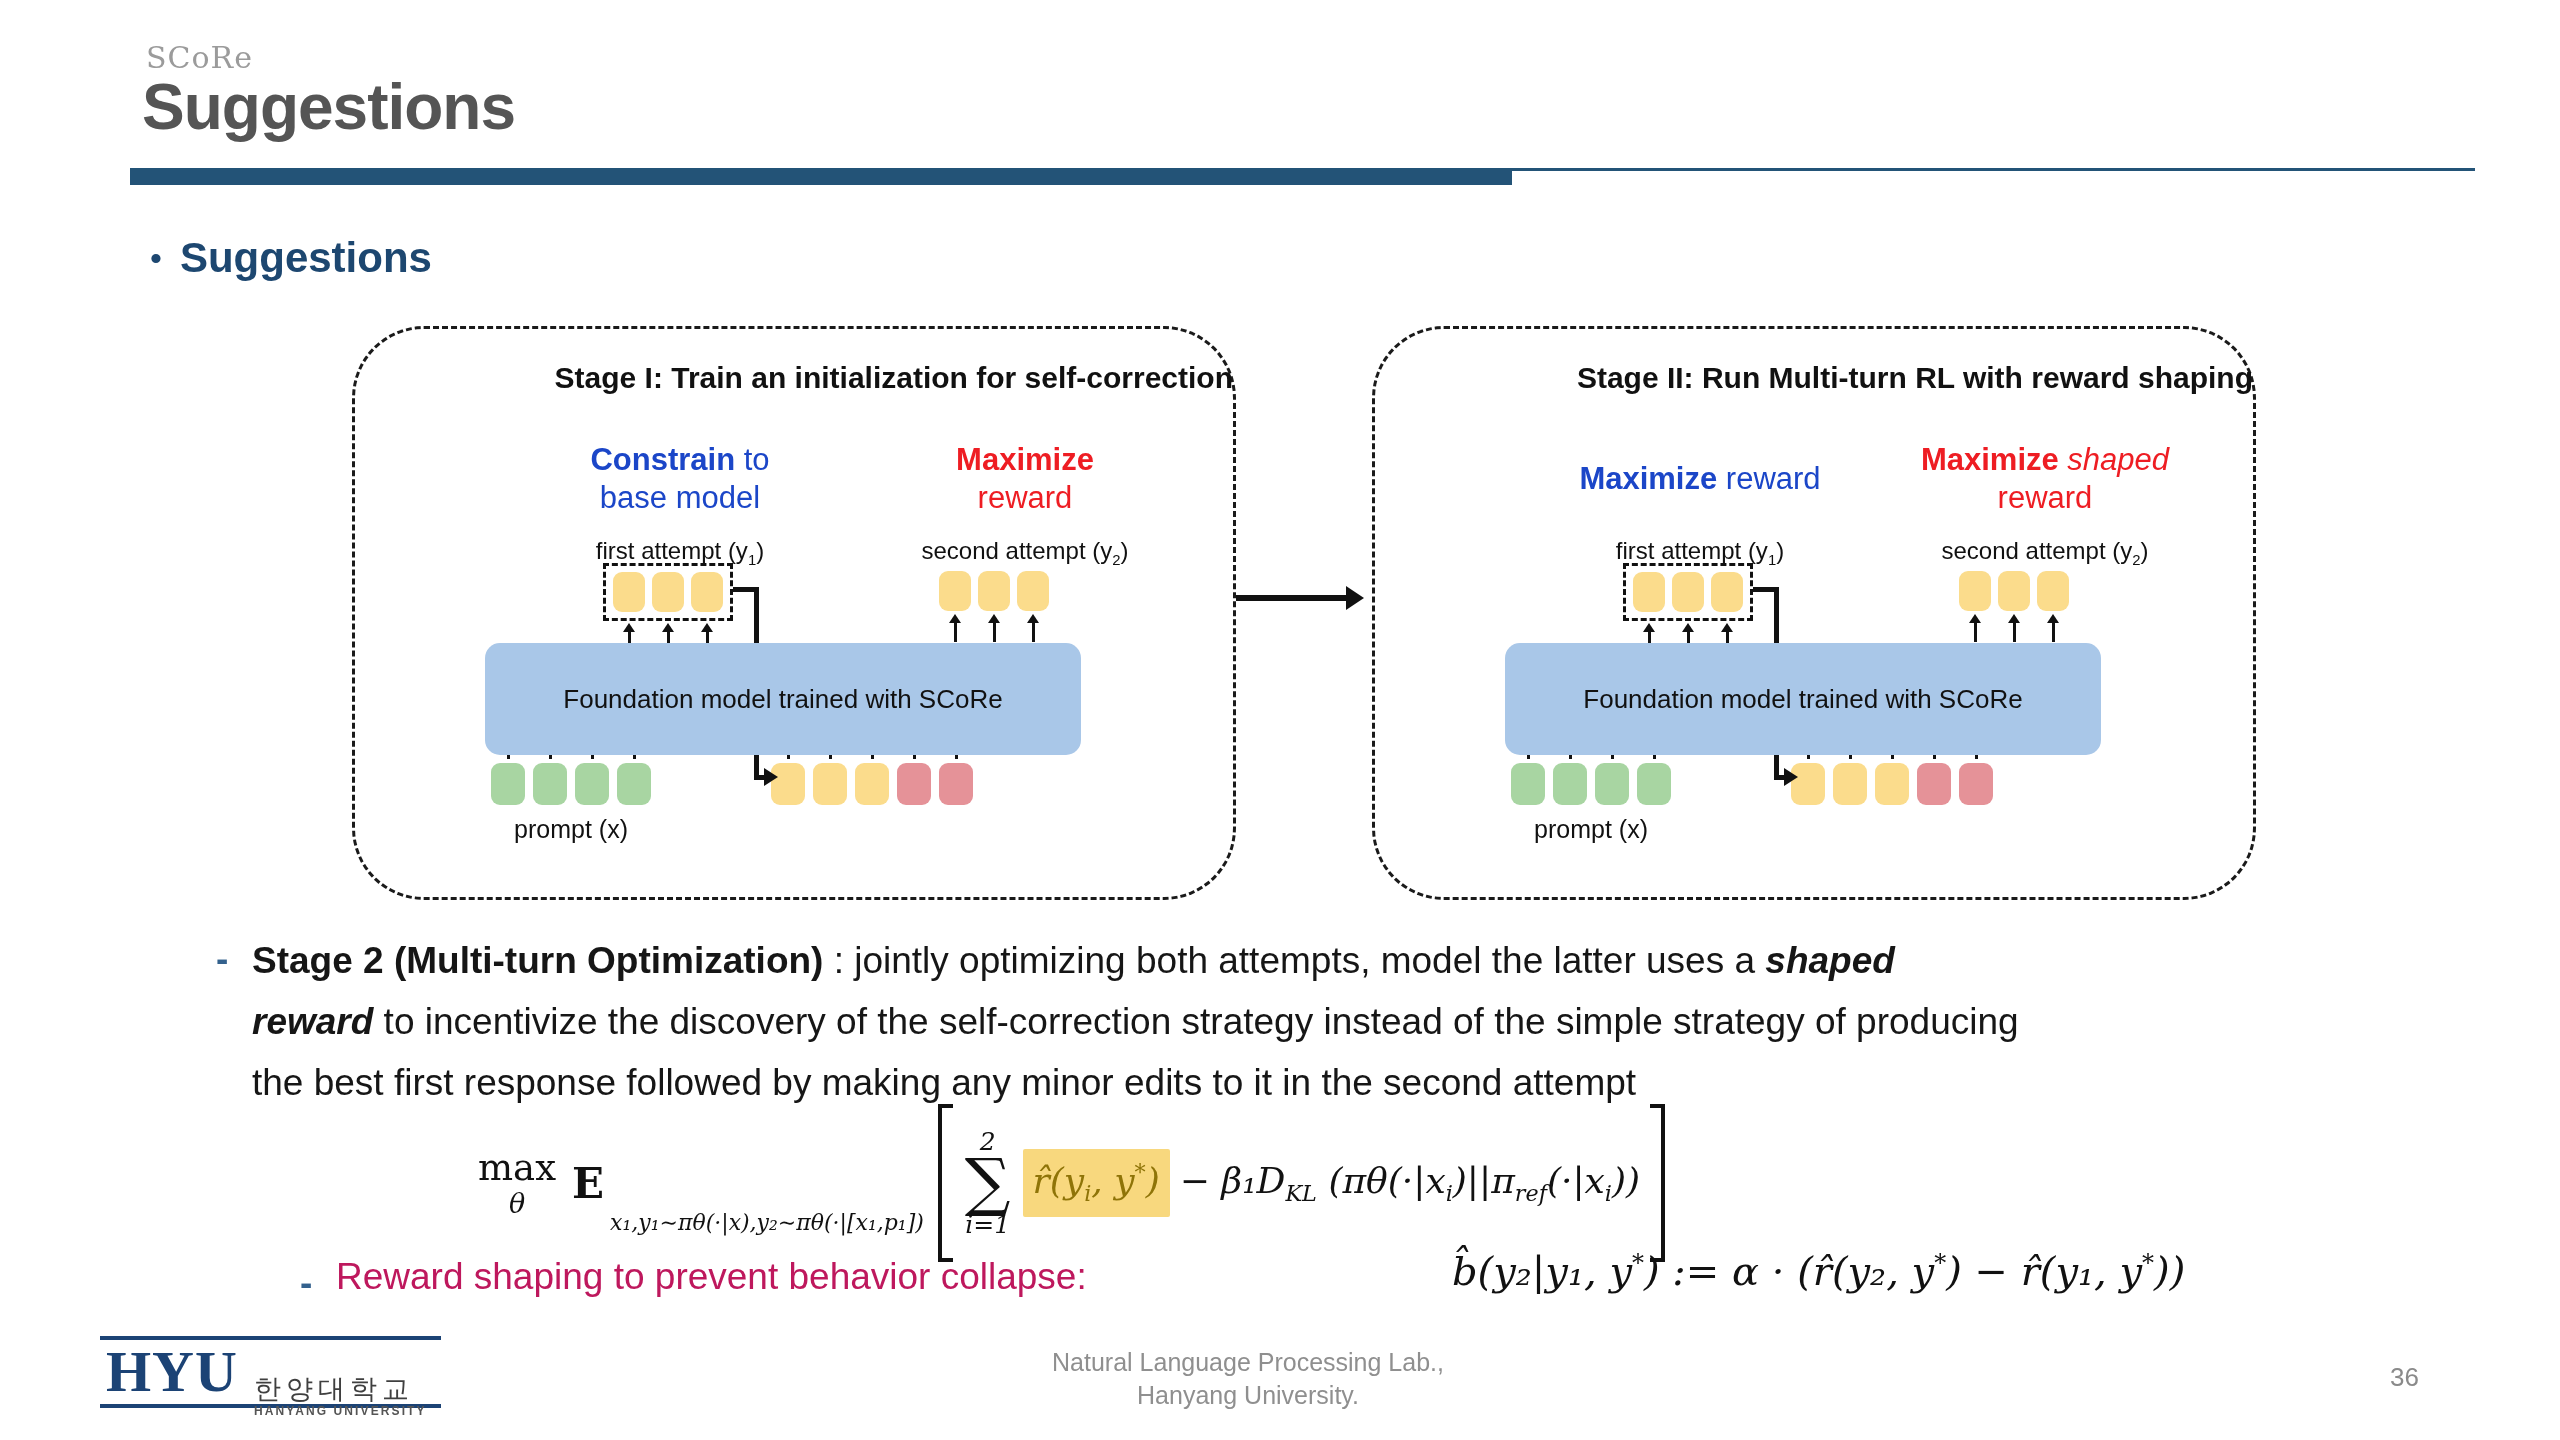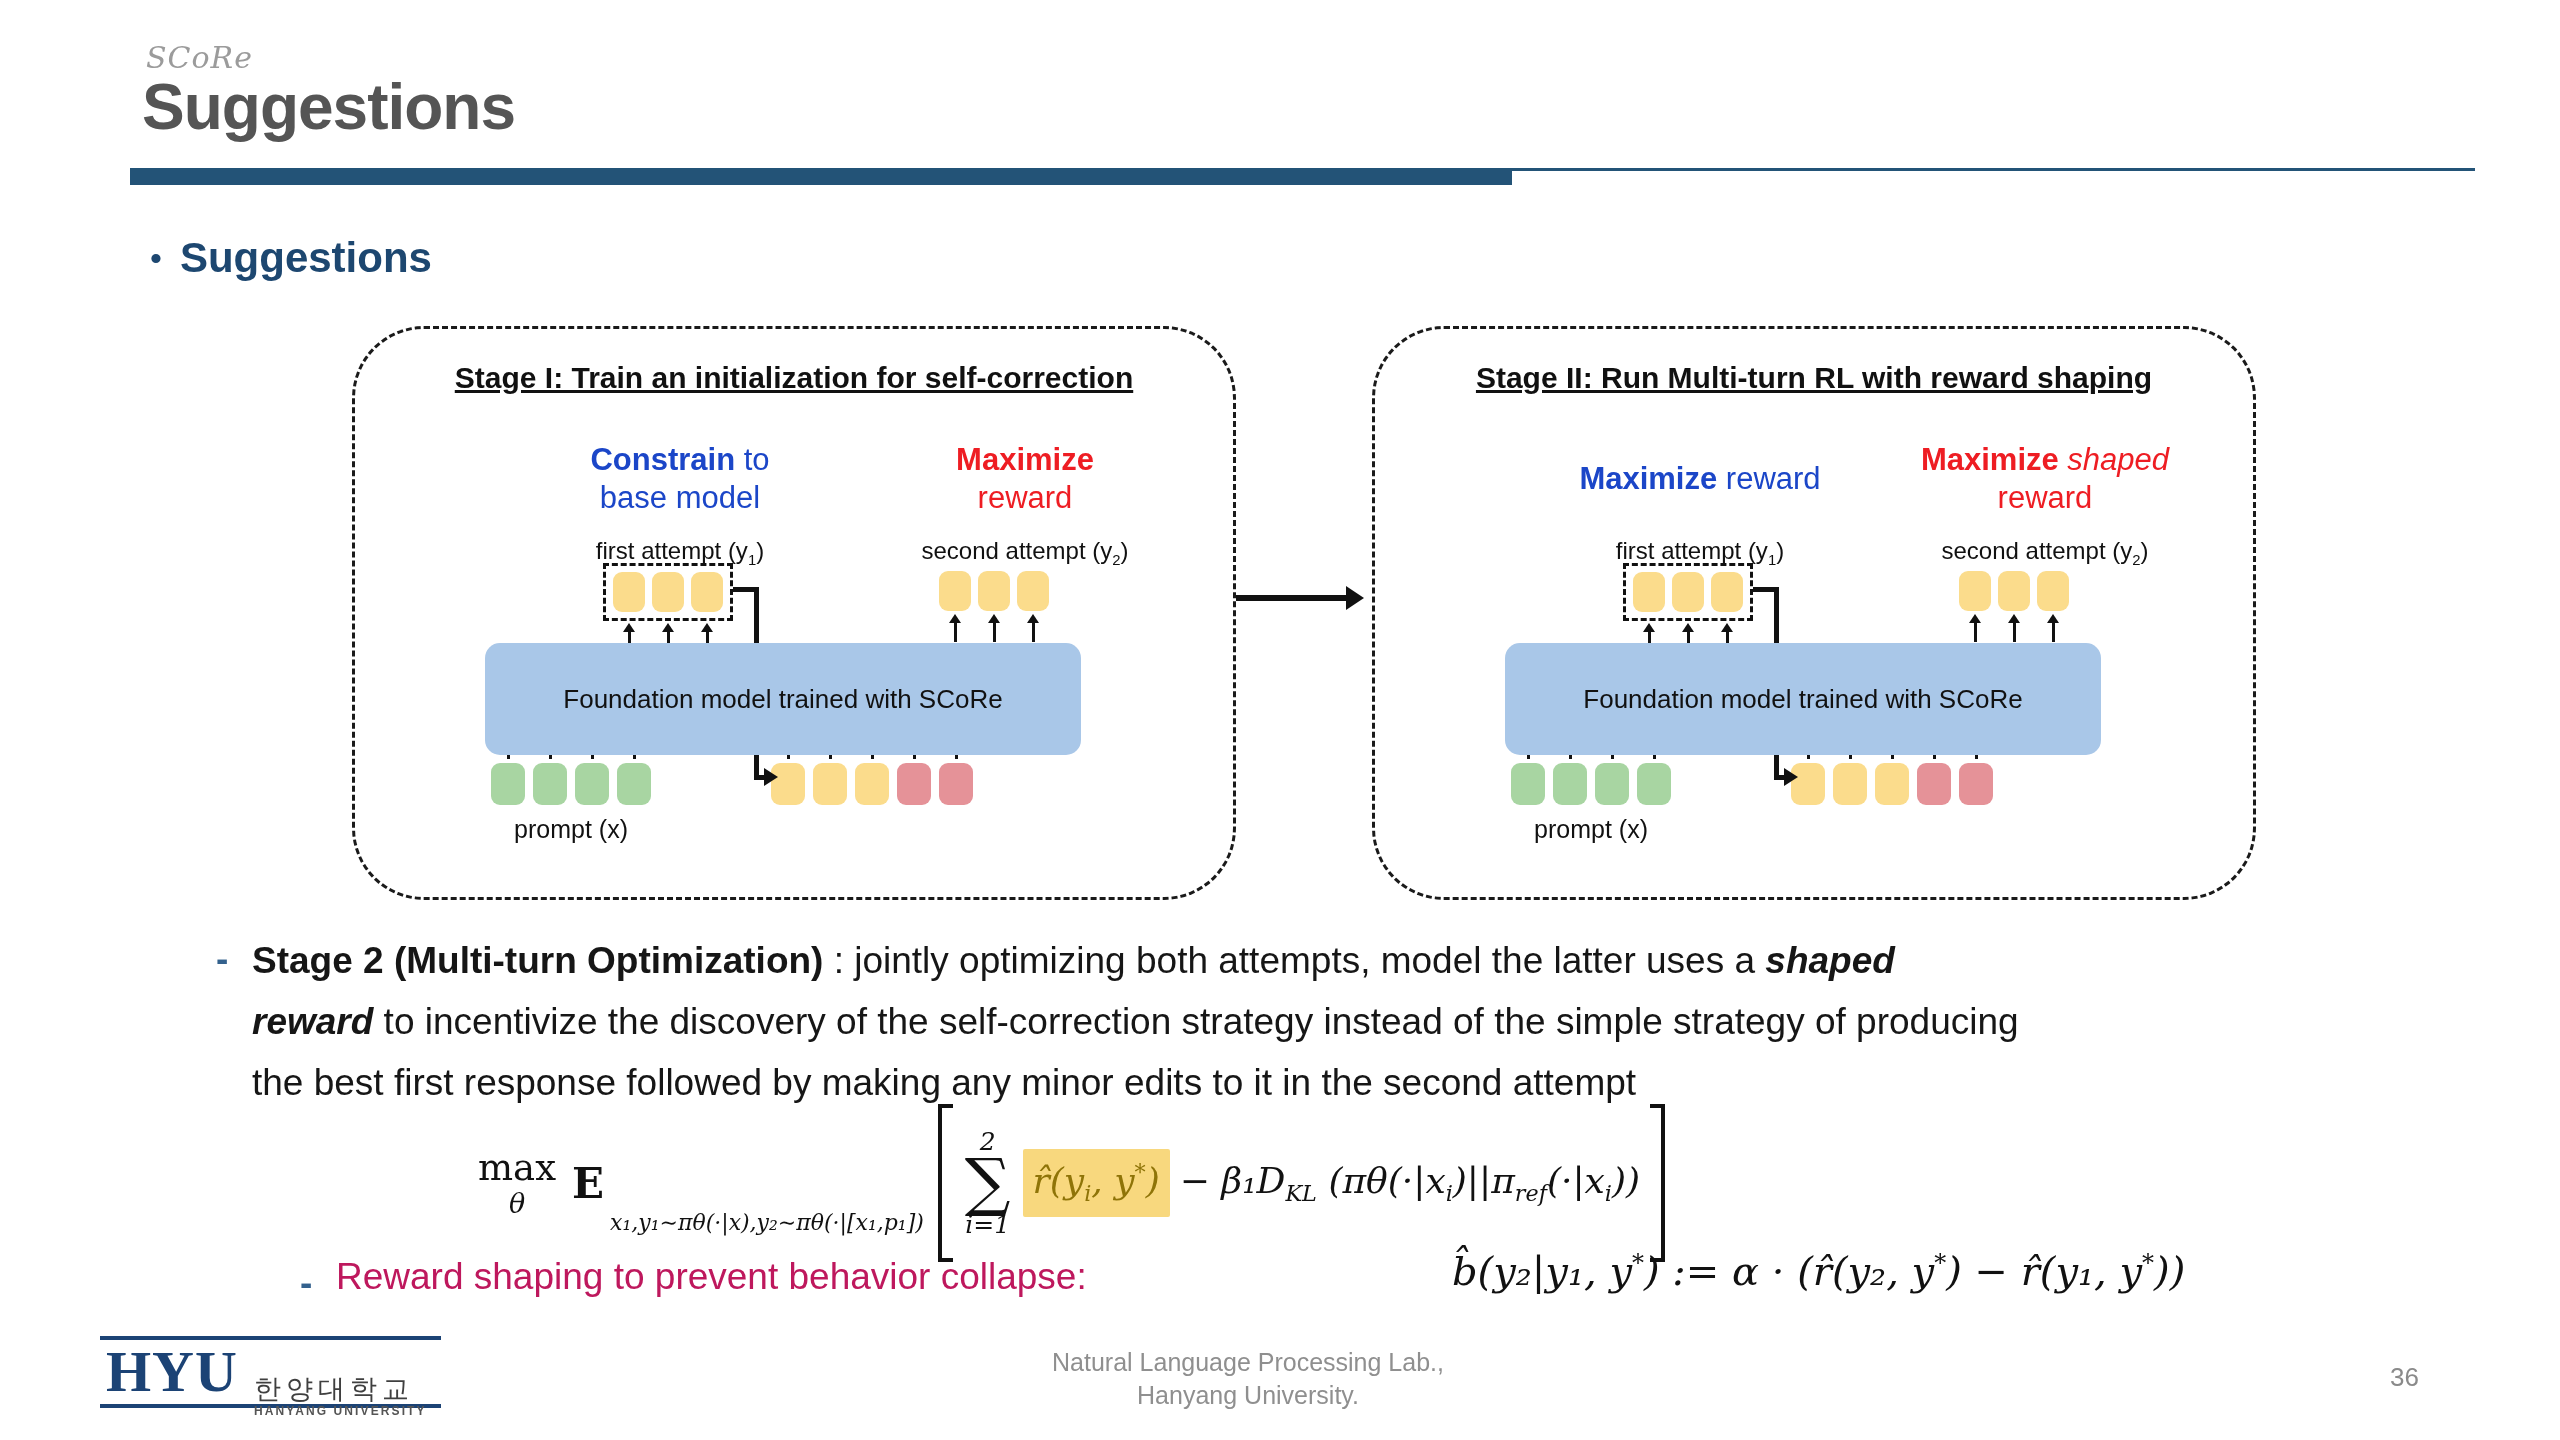--- a/index.html
+++ b/index.html
@@ -6,37 +6,37 @@
     --accent-navy:#235377; --heading-navy:#1d4770; --blue-text:#1b46c8; --red-text:#ee1d23;
     --token-yellow:#fbdc8c; --token-green:#a8d5a2; --token-red:#e59298; --model-blue:#a9c7e8;
     --highlight-yellow:#f8d87e; --highlight-text:#8f7408; --gray-text:#8f8f8f; --ink:#1a1a1a;
   }
   *{margin:0;padding:0;box-sizing:border-box;}
   html,body{width:2560px;height:1440px;background:#fff;overflow:hidden;
     font-family:"Liberation Sans",sans-serif;color:var(--ink);}
   .abs{position:absolute;}
 
   
-  .kicker{left:146px;top:40px;font-family:"DejaVu Serif",serif;font-style:italic;
+  .kicker{left:146px;top:40px;font-family:"DejaVu Serif",serif;
     font-size:30px;color:#9b9b9b;letter-spacing:1px;}
   .title{left:142px;top:70px;font-size:64px;font-weight:bold;color:#555;letter-spacing:-1px;}
   .rule-thin{left:130px;top:168px;width:2345px;height:3px;background:var(--accent-navy);}
   .rule-thick{left:130px;top:168px;width:1382px;height:17px;background:var(--accent-navy);}
 
   
   .section{left:150px;top:234px;display:flex;align-items:center;gap:18px;}
   .section .dot{color:var(--heading-navy);font-size:34px;}
   .section .txt{color:var(--heading-navy);font-size:42px;font-weight:bold;}
 
   
   .stage{width:884px;height:574px;border:3px dashed #1a1a1a;border-radius:72px;}
   .stage-1{left:352px;top:326px;}
   .stage-2{left:1372px;top:326px;}
-  .stage .stage-title{position:absolute;left:0;top:32px;width:100%;text-align:center;
-    font-size:30px;font-weight:bold;color:#111;text-decoration:underline;}
+  .stage .stage-title{position:absolute;left:0;top:32px;width:100%;text-align:right;
+    font-size:30px;font-weight:bold;color:#111;}
   .col{position:absolute;height:96px;display:flex;flex-direction:column;justify-content:center;
     text-align:center;font-size:31px;line-height:38px;}
   .col-left{left:160px;top:102px;width:330px;color:var(--blue-text);}
   .col-right{left:505px;top:102px;width:330px;color:var(--red-text);}
   .lbl-line:empty{display:none;}
   .attempt{position:absolute;top:208px;font-size:24px;color:#111;text-align:center;}
   .attempt sub{font-size:0.62em;}
   .att-left{left:160px;width:330px;}
   .att-right{left:505px;width:330px;}
 

